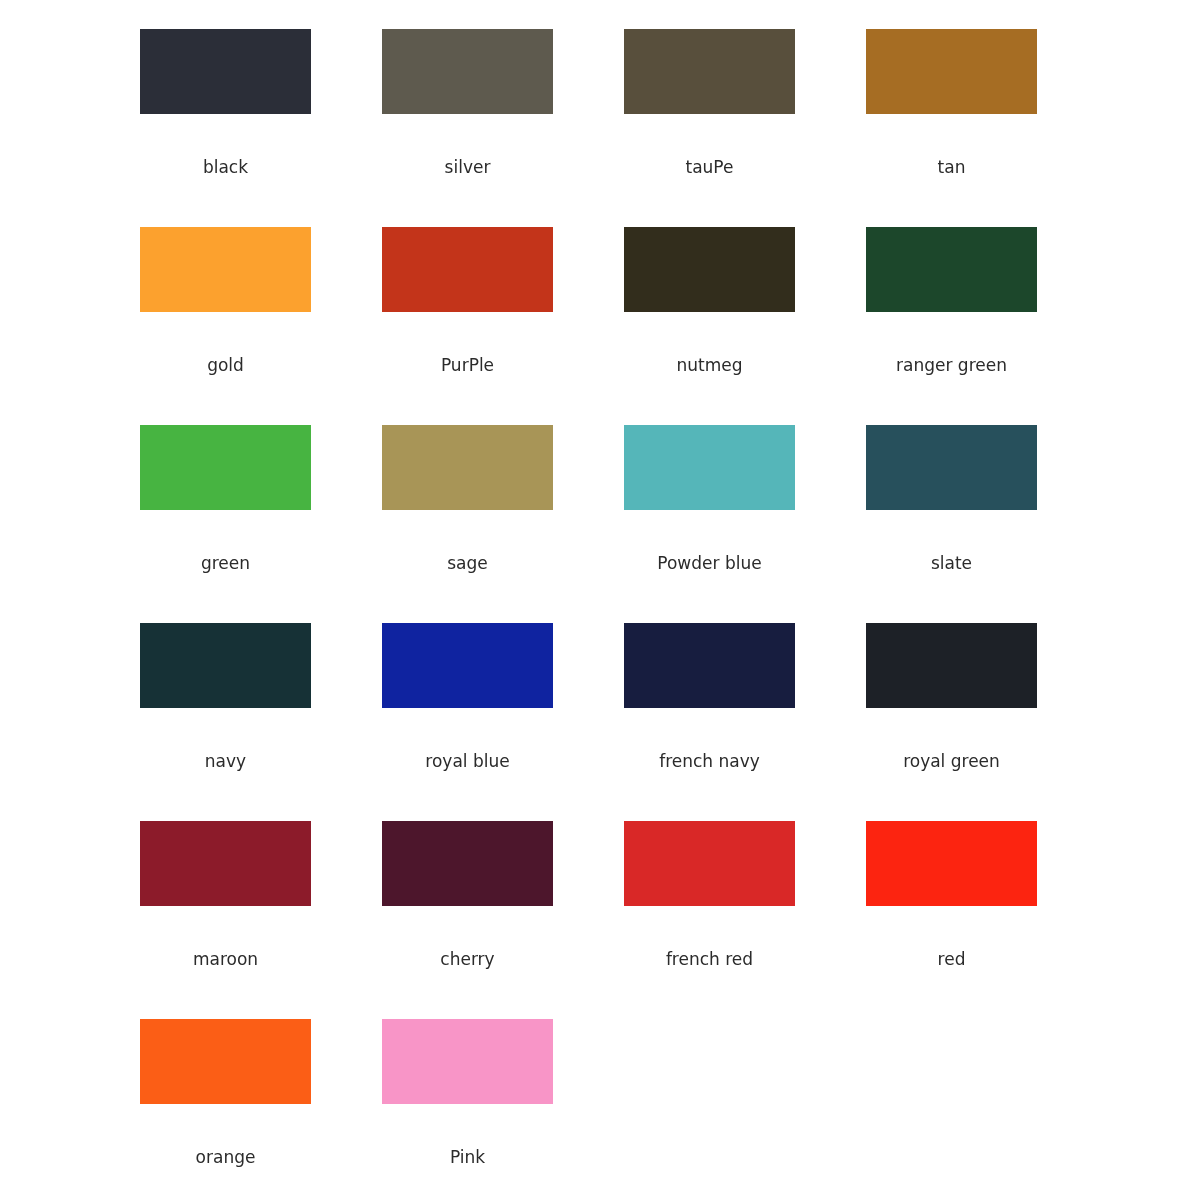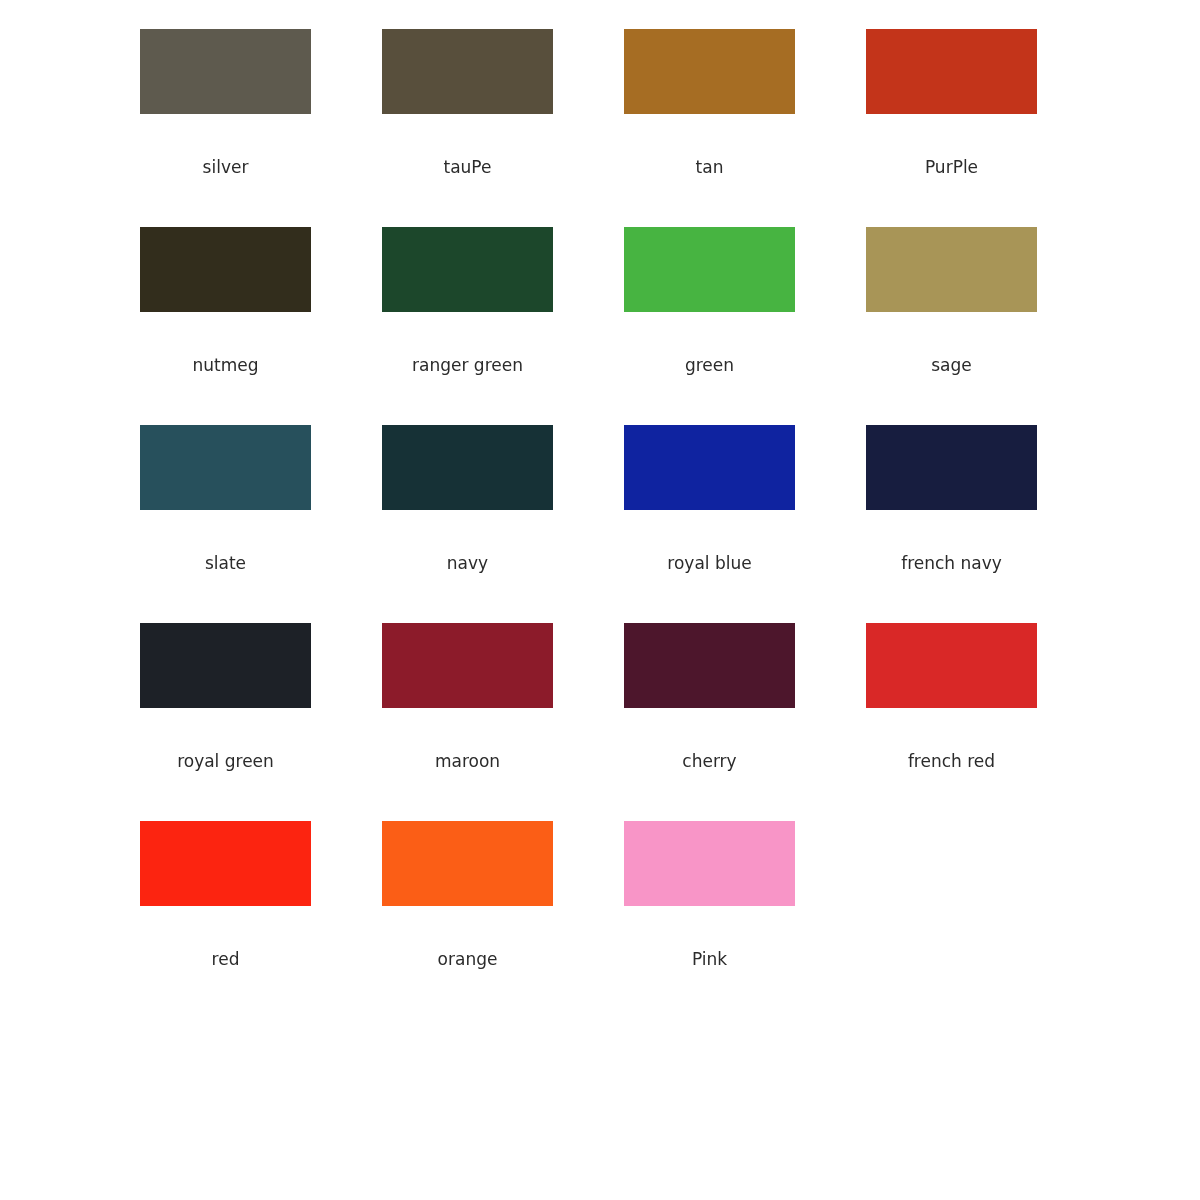--- a/index.html
+++ b/index.html
@@ -44,50 +44,62 @@
     color: #2b2b2b;
     font-family: "DejaVu Sans", sans-serif;
     white-space: nowrap;
   }
 </style>
 </head>
 <body style="background: rgb(255, 255, 255);">
 
 <div id="swatch-grid">
     <div class="swatch-cell">
+      <div class="swatch-chip" style="background-color: rgb(43, 46, 56);"></div>
+      <div class="swatch-label">black</div>
+    </div>
+    <div class="swatch-cell">
       <div class="swatch-chip" style="background-color: rgb(94, 90, 78);"></div>
       <div class="swatch-label">silver</div>
     </div>
     <div class="swatch-cell">
       <div class="swatch-chip" style="background-color: rgb(88, 79, 60);"></div>
       <div class="swatch-label">tauPe</div>
     </div>
     <div class="swatch-cell">
       <div class="swatch-chip" style="background-color: rgb(166, 109, 35);"></div>
       <div class="swatch-label">tan</div>
+    </div>
+    <div class="swatch-cell">
+      <div class="swatch-chip" style="background-color: rgb(252, 161, 46);"></div>
+      <div class="swatch-label">gold</div>
     </div>
     <div class="swatch-cell">
       <div class="swatch-chip" style="background-color: rgb(195, 52, 26);"></div>
       <div class="swatch-label">PurPle</div>
     </div>
     <div class="swatch-cell">
       <div class="swatch-chip" style="background-color: rgb(50, 45, 28);"></div>
       <div class="swatch-label">nutmeg</div>
     </div>
     <div class="swatch-cell">
       <div class="swatch-chip" style="background-color: rgb(28, 71, 43);"></div>
       <div class="swatch-label">ranger green</div>
     </div>
     <div class="swatch-cell">
       <div class="swatch-chip" style="background-color: rgb(71, 180, 65);"></div>
       <div class="swatch-label">green</div>
     </div>
     <div class="swatch-cell">
       <div class="swatch-chip" style="background-color: rgb(168, 149, 87);"></div>
       <div class="swatch-label">sage</div>
+    </div>
+    <div class="swatch-cell">
+      <div class="swatch-chip" style="background-color: rgb(85, 182, 185);"></div>
+      <div class="swatch-label">Powder blue</div>
     </div>
     <div class="swatch-cell">
       <div class="swatch-chip" style="background-color: rgb(39, 80, 92);"></div>
       <div class="swatch-label">slate</div>
     </div>
     <div class="swatch-cell">
       <div class="swatch-chip" style="background-color: rgb(22, 49, 54);"></div>
       <div class="swatch-label">navy</div>
     </div>
     <div class="swatch-cell">

